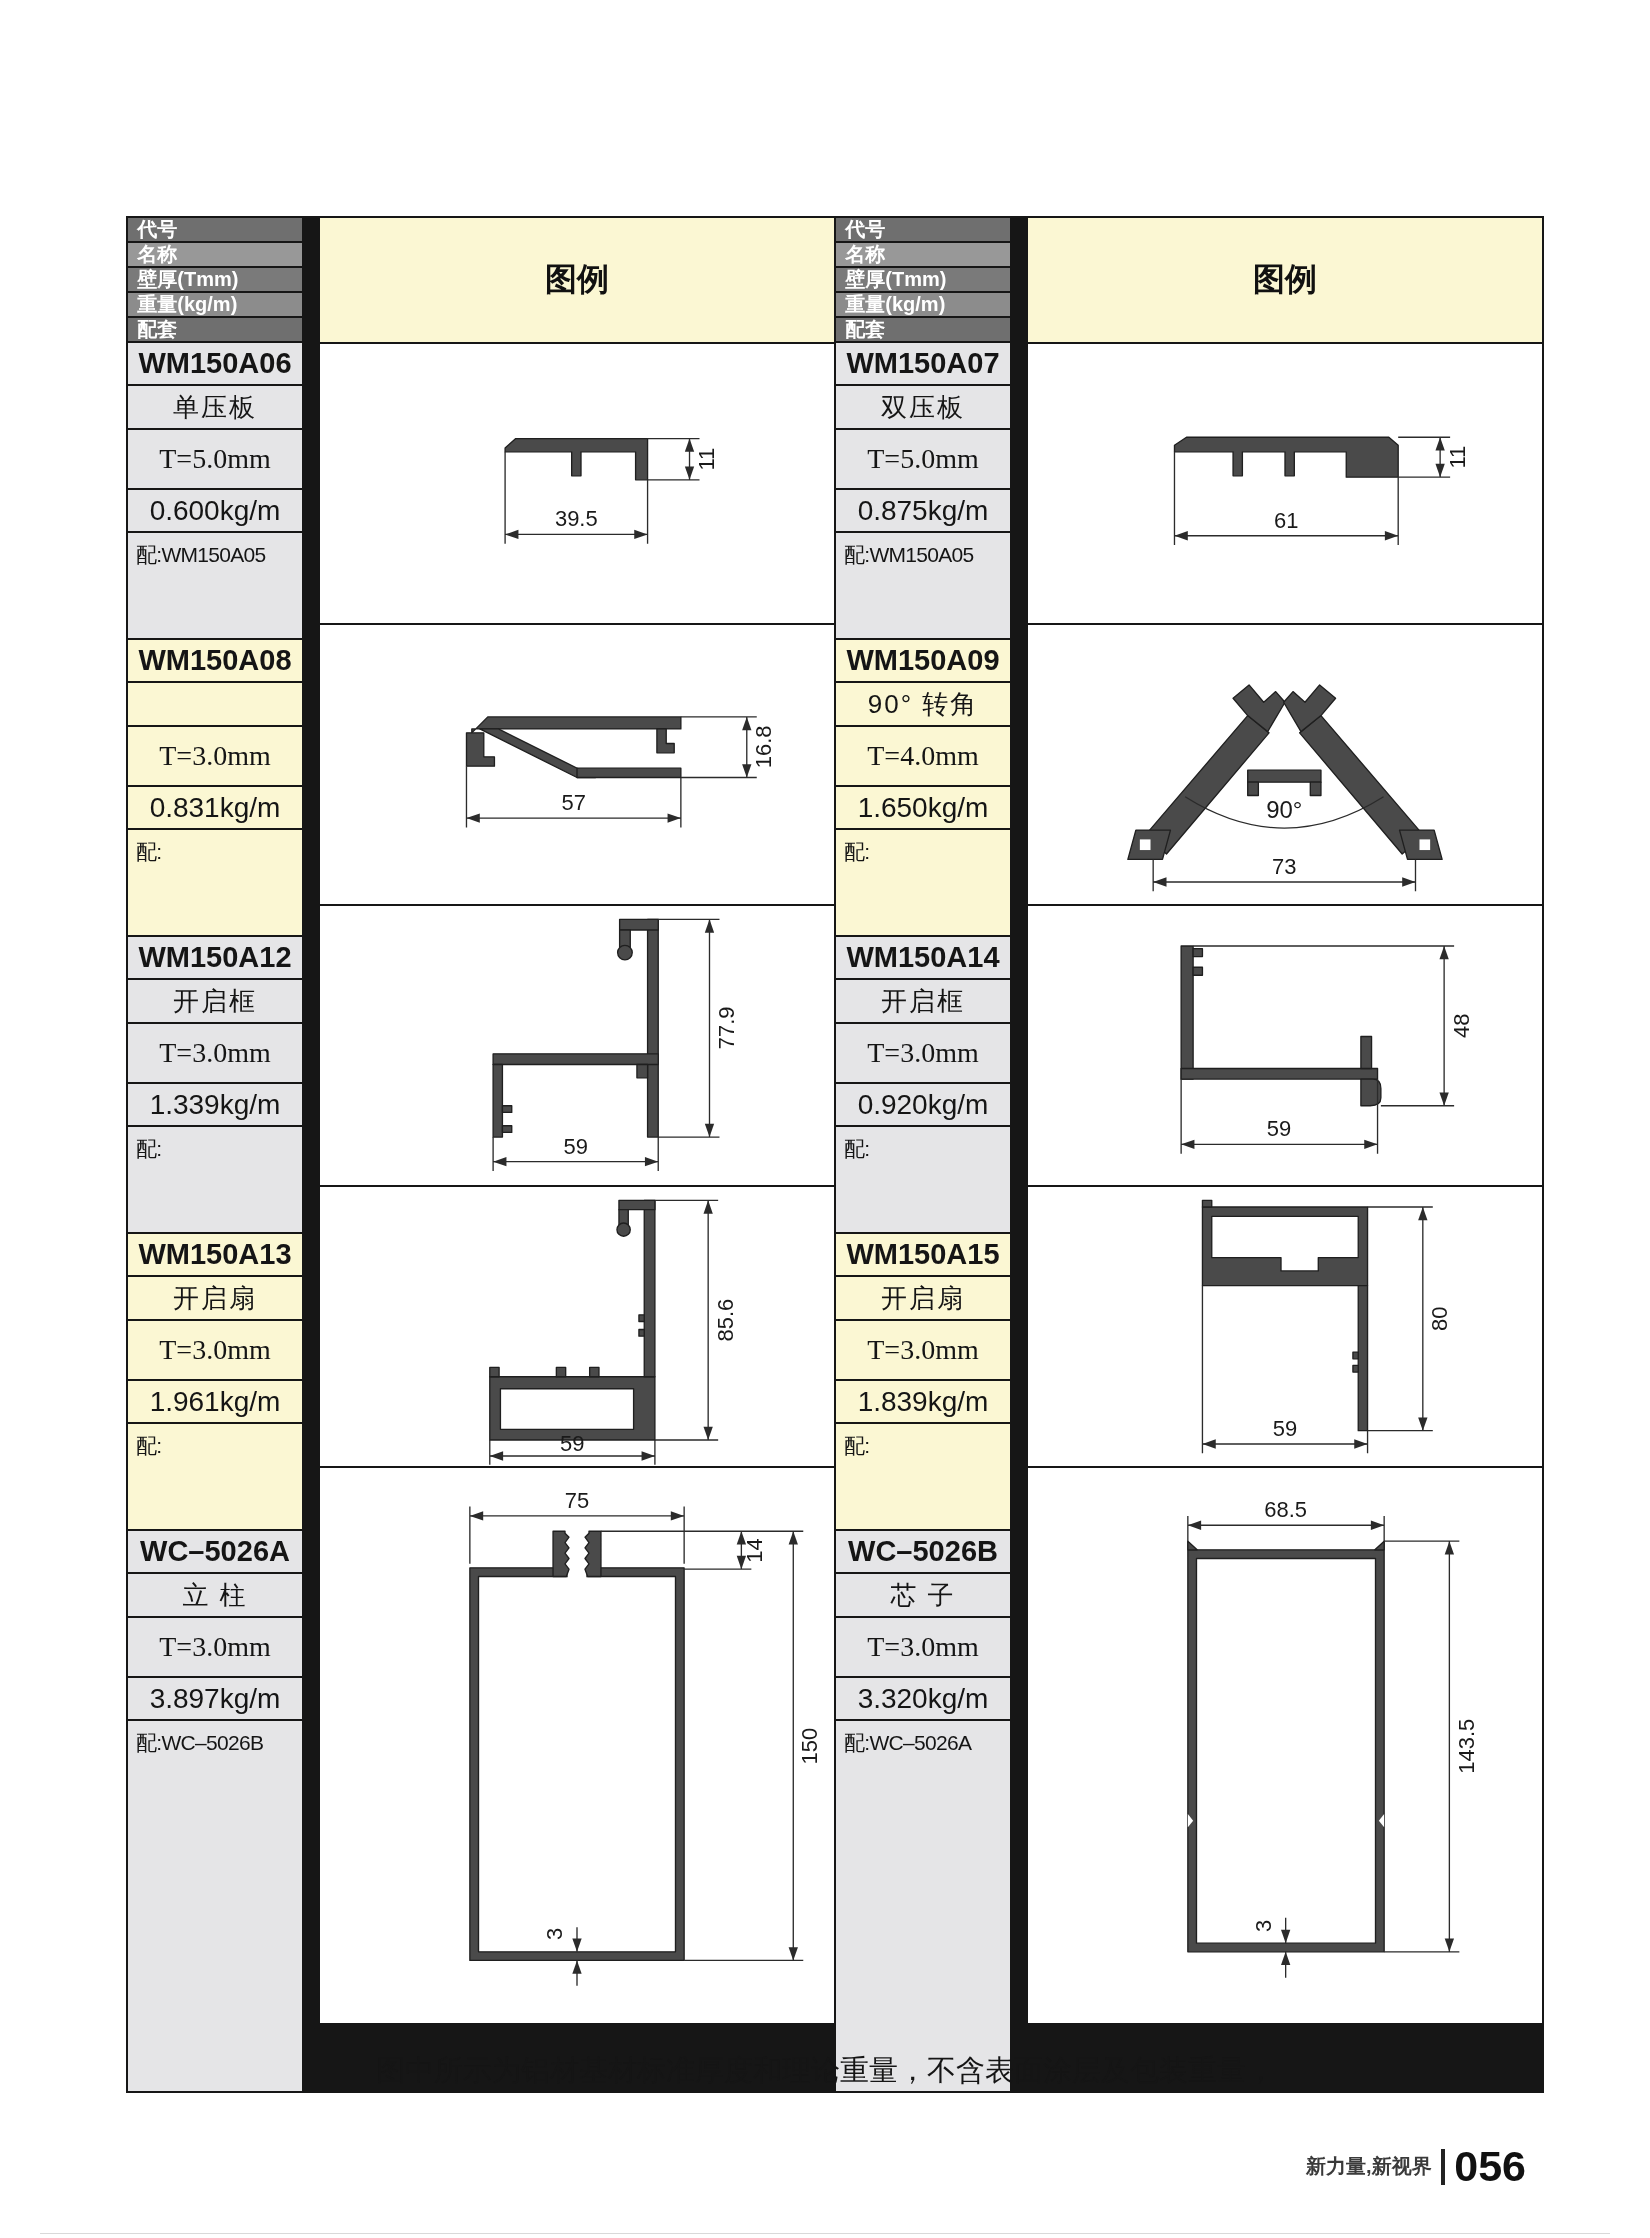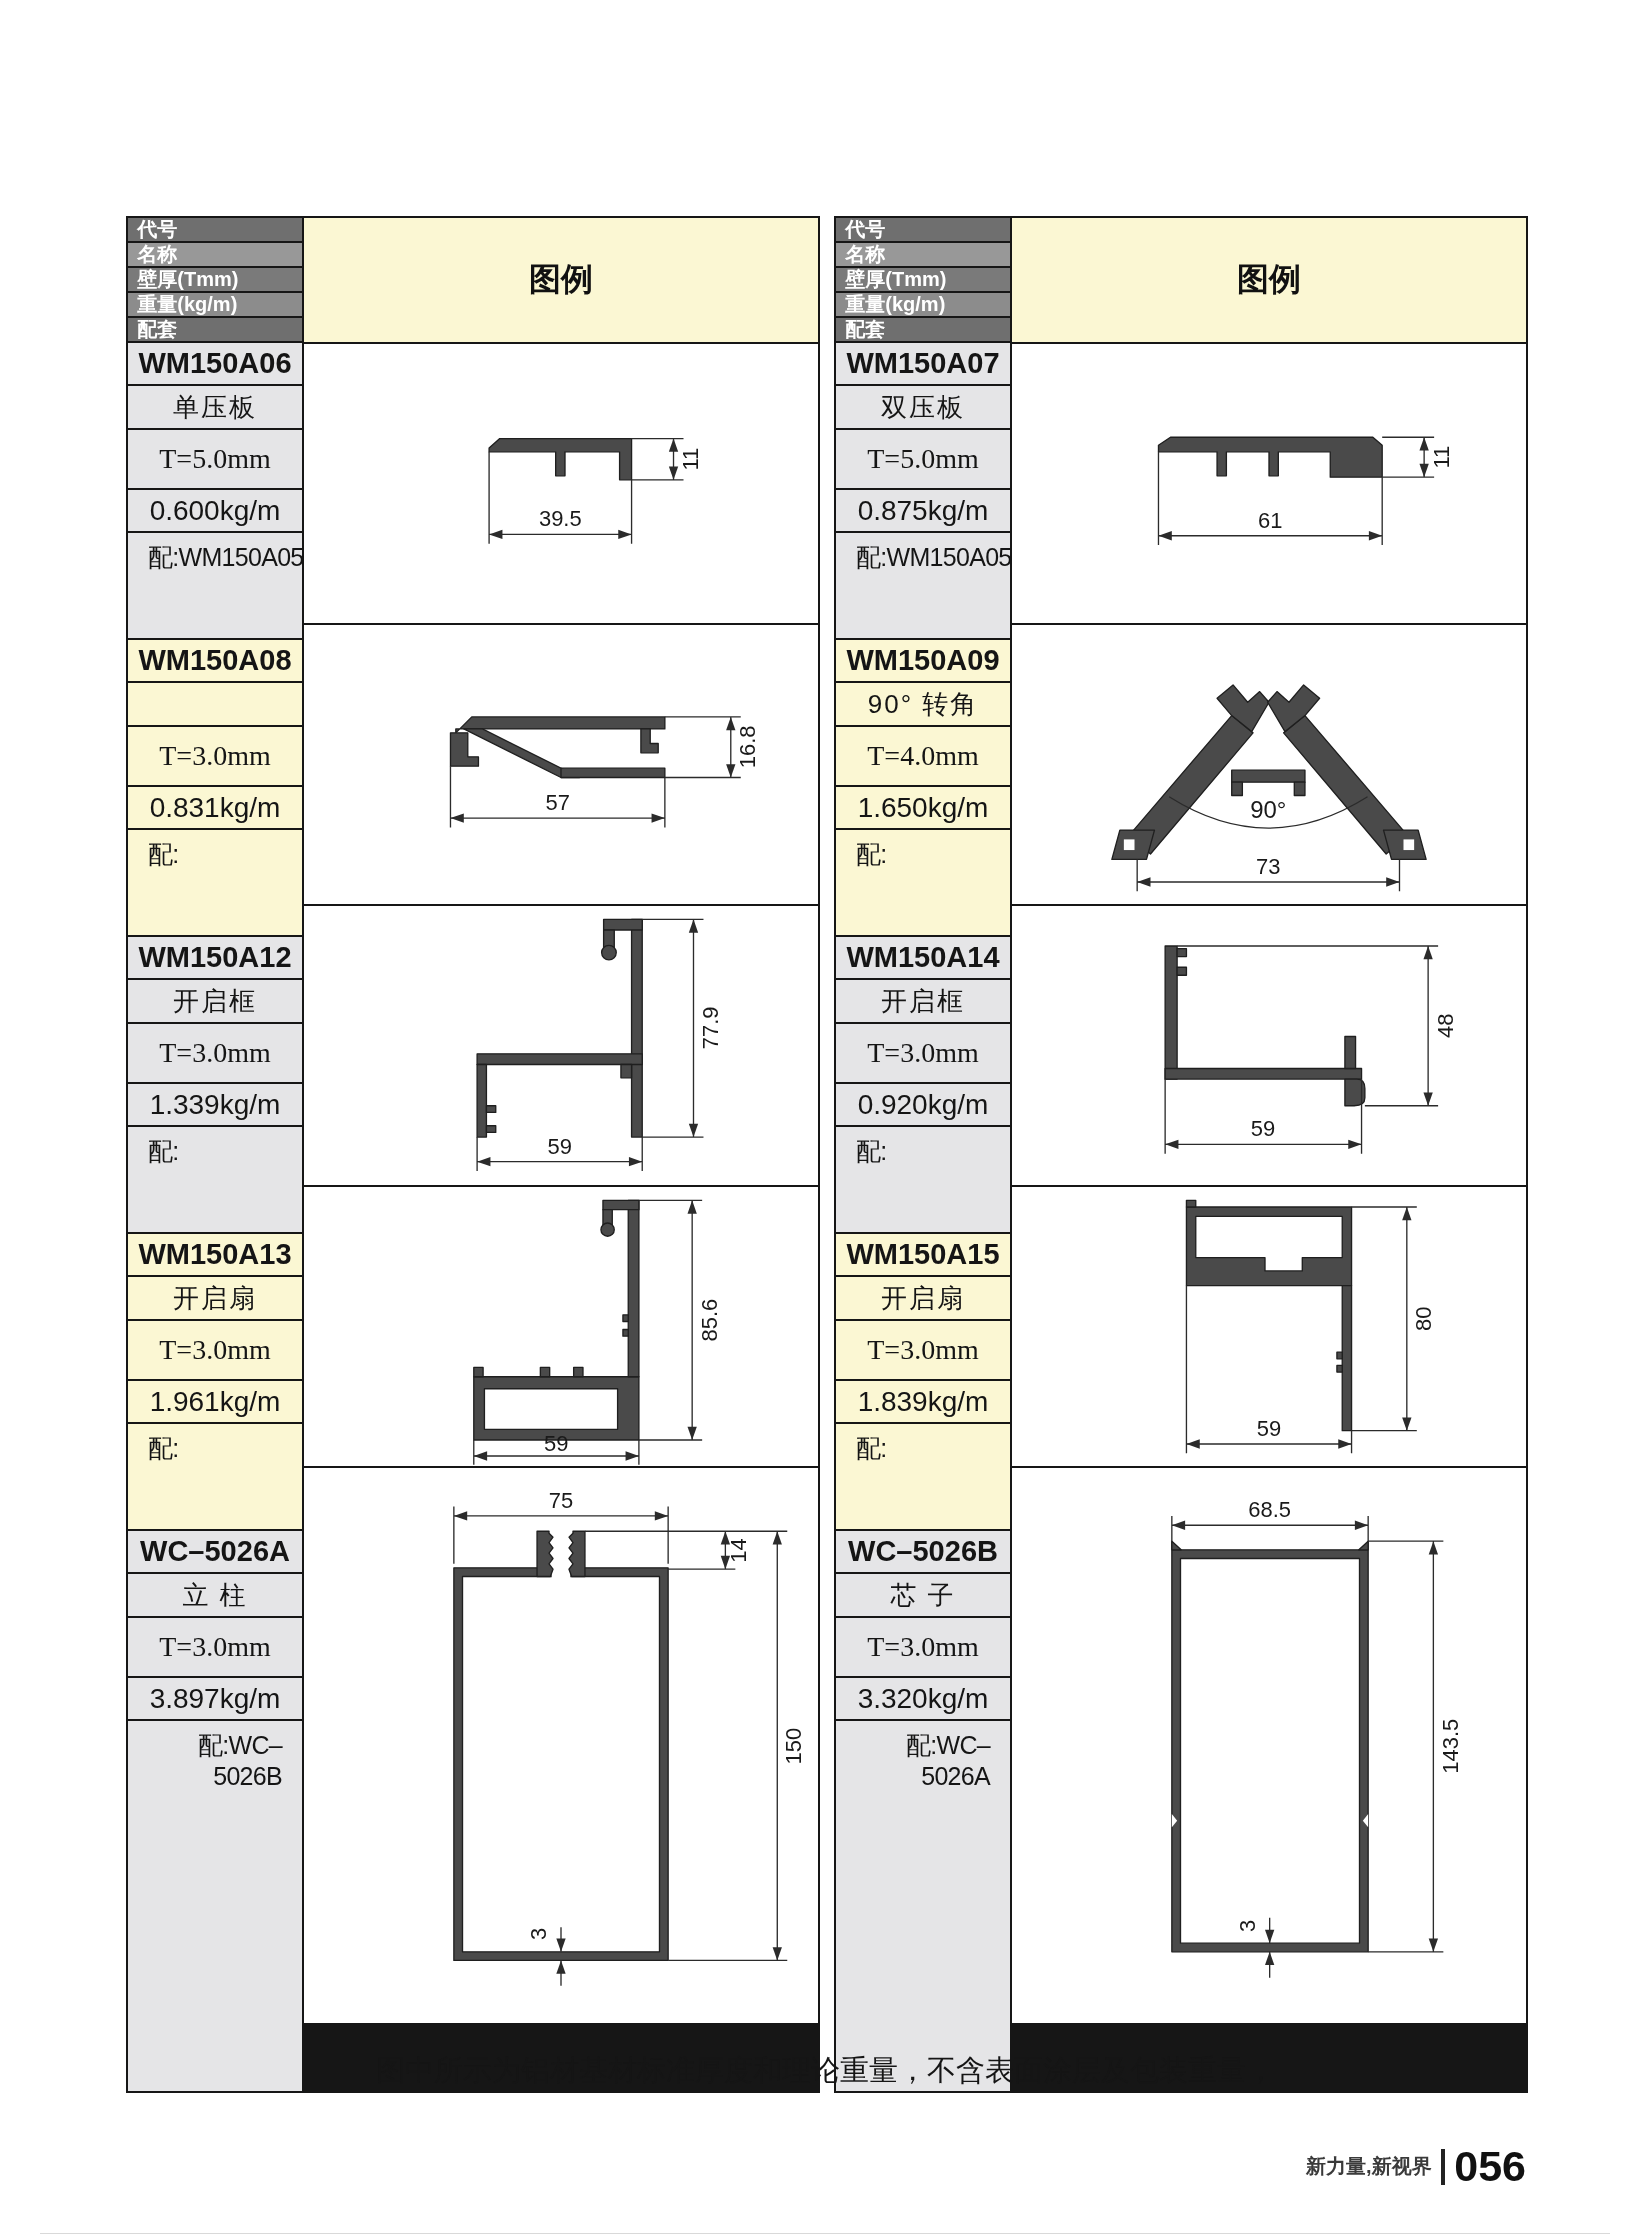--- a/index.html
+++ b/index.html
@@ -1,20 +1,20 @@
 <!DOCTYPE html>
 <html style="font-size:10.6px"><head>
 <meta charset="utf-8">
 <style>
   html,body{margin:0;padding:0;background:#ffffff;}
   .page{position:relative;width:1651px;height:2239px;background:#ffffff;overflow:hidden;
         font-family:"Liberation Sans","DejaVu Sans",sans-serif;color:#151515;}
 
   
-  .spec-table{position:absolute;top:216px;display:flex;gap:2px;background:#161616;padding:2px;}
+  .spec-table{position:absolute;top:216px;display:flex;gap:18px;background:#161616;padding:2px;}
   .t-left{left:126px;}
   .t-right{left:834px;}
   .col{display:flex;flex-direction:column;gap:2px;}
   .info-col{width:174px;}
   .dia-col{width:514px;border-radius:20px;}
 
   .hrow{height:23px;box-sizing:border-box;display:flex;align-items:center;
         padding-left:9.3px;color:#ffffff;font-weight:bold;font-size:20px;}
   .hr0{background:#6F6F6F;}.hr1{background:#989898;}
   .hr2{background:#7A7A7A;}.hr3{background:#8C8C8C;}.hr4{background:#6F6F6F;}
@@ -22,21 +22,21 @@
   .legend-hdr{height:124px;background:#FBF7D3;display:flex;align-items:center;justify-content:center;
               font-size:32px;font-weight:bold;color:#111;}
 
   .cell{box-sizing:border-box;display:flex;align-items:center;justify-content:center;background:#E5E5E7;}
   .tone-y{background:#FBF7D3;}
   .ch-code{height:41px;text-align:right;}.ch-name{height:42px;}.ch-t{height:58px;font-family:Liberation Serif, serif;}.ch-w{height:41px;}
   .ch-m{height:105px;}.ch-m.tallm{height:370px;}
   .code{font-weight:bold;font-size:29px;}
   .name{font-size:26px;letter-spacing:2px;}
   .val{font-size:28px;}
-  .match{justify-content:flex-start;align-items:flex-start;padding:8px 20px;font-size:25px;letter-spacing:-0.7px;text-align:right;}
+  .match{justify-content:flex-start;align-items:flex-start;padding:8px 8px;font-size:21px;letter-spacing:-0.7px;text-align:right;}
 
   .dia{height:279px;background:#ffffff;}
   .dia.tall{height:555px;}
   .dia svg{display:block;}
 
   .profile{fill:#4A4A4A;stroke:#1f1f1f;stroke-width:2;stroke-linejoin:round;}
   .dimln{stroke:#2b2b2b;stroke-width:2;fill:none;}
   .arw{fill:#2b2b2b;stroke:none;}
   .dt{font-family:"Liberation Sans",sans-serif;font-size:33px;fill:#1a1a1a;}
   .dt90{font-family:"Liberation Sans",sans-serif;font-size:36px;fill:#1a1a1a;}

